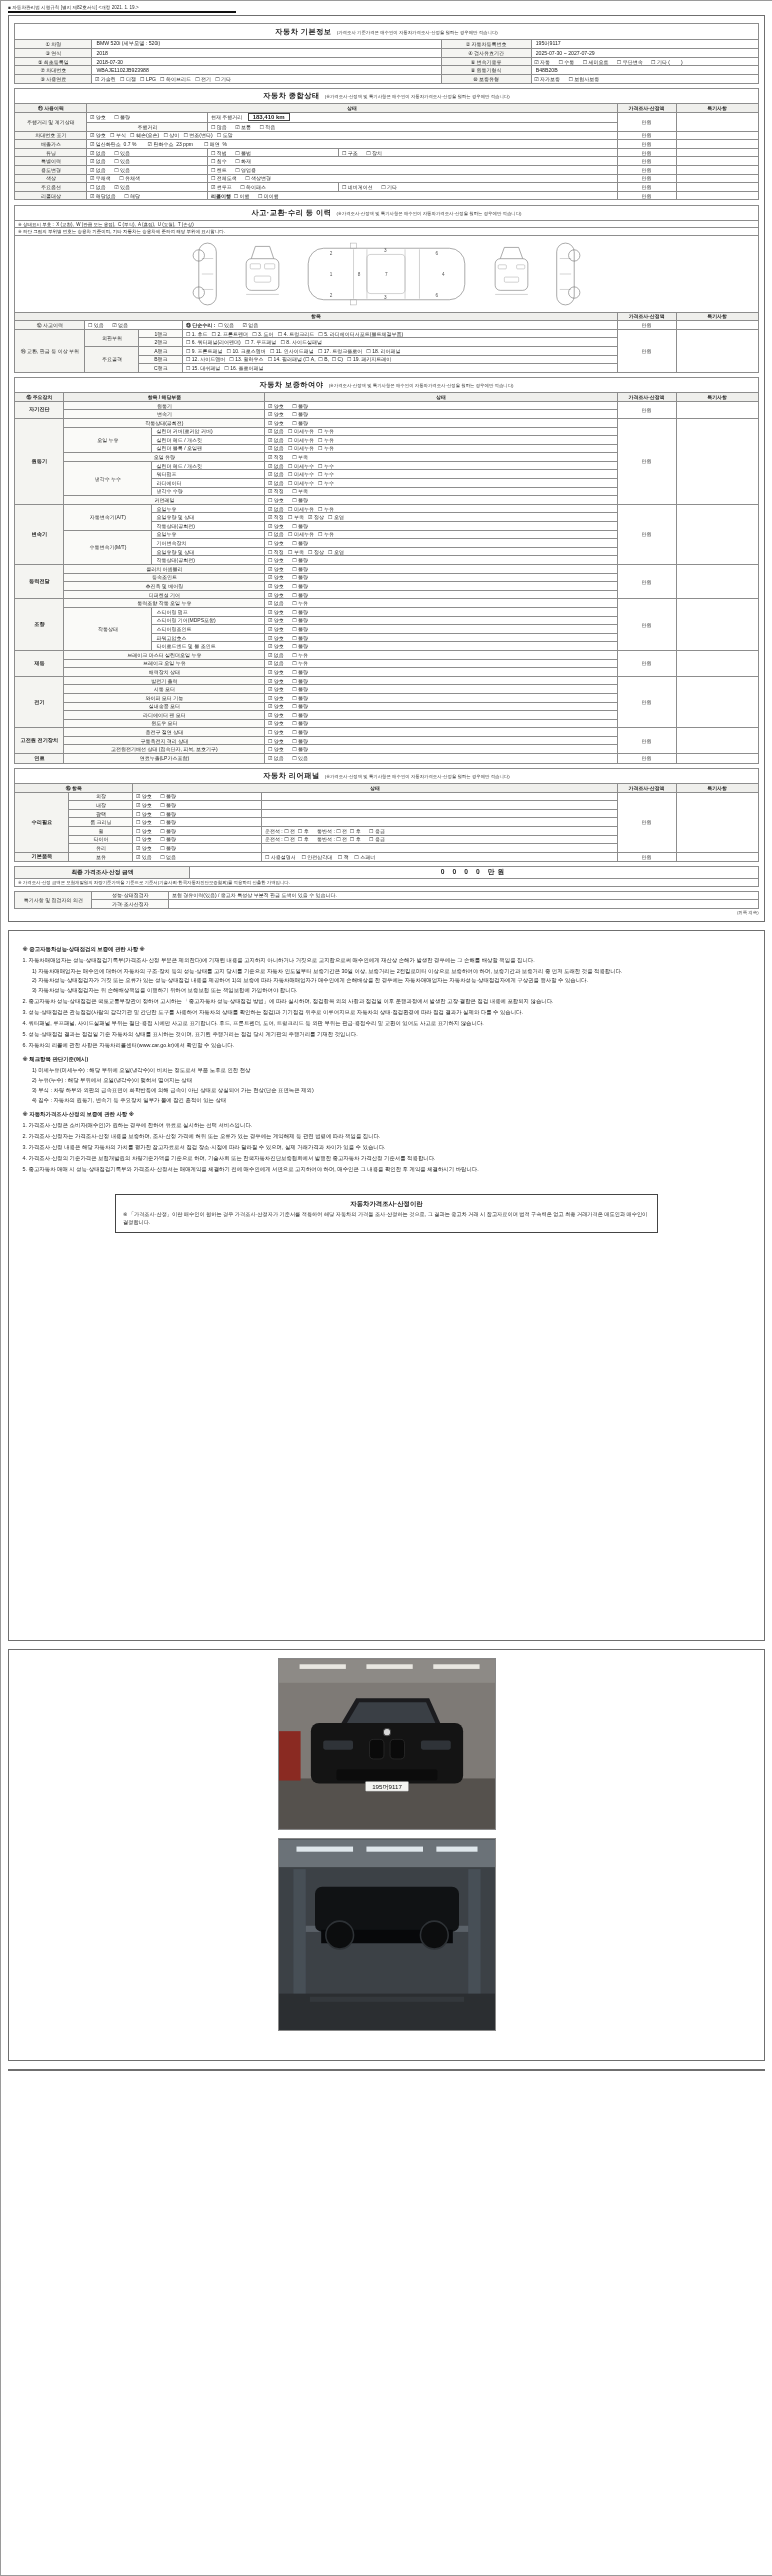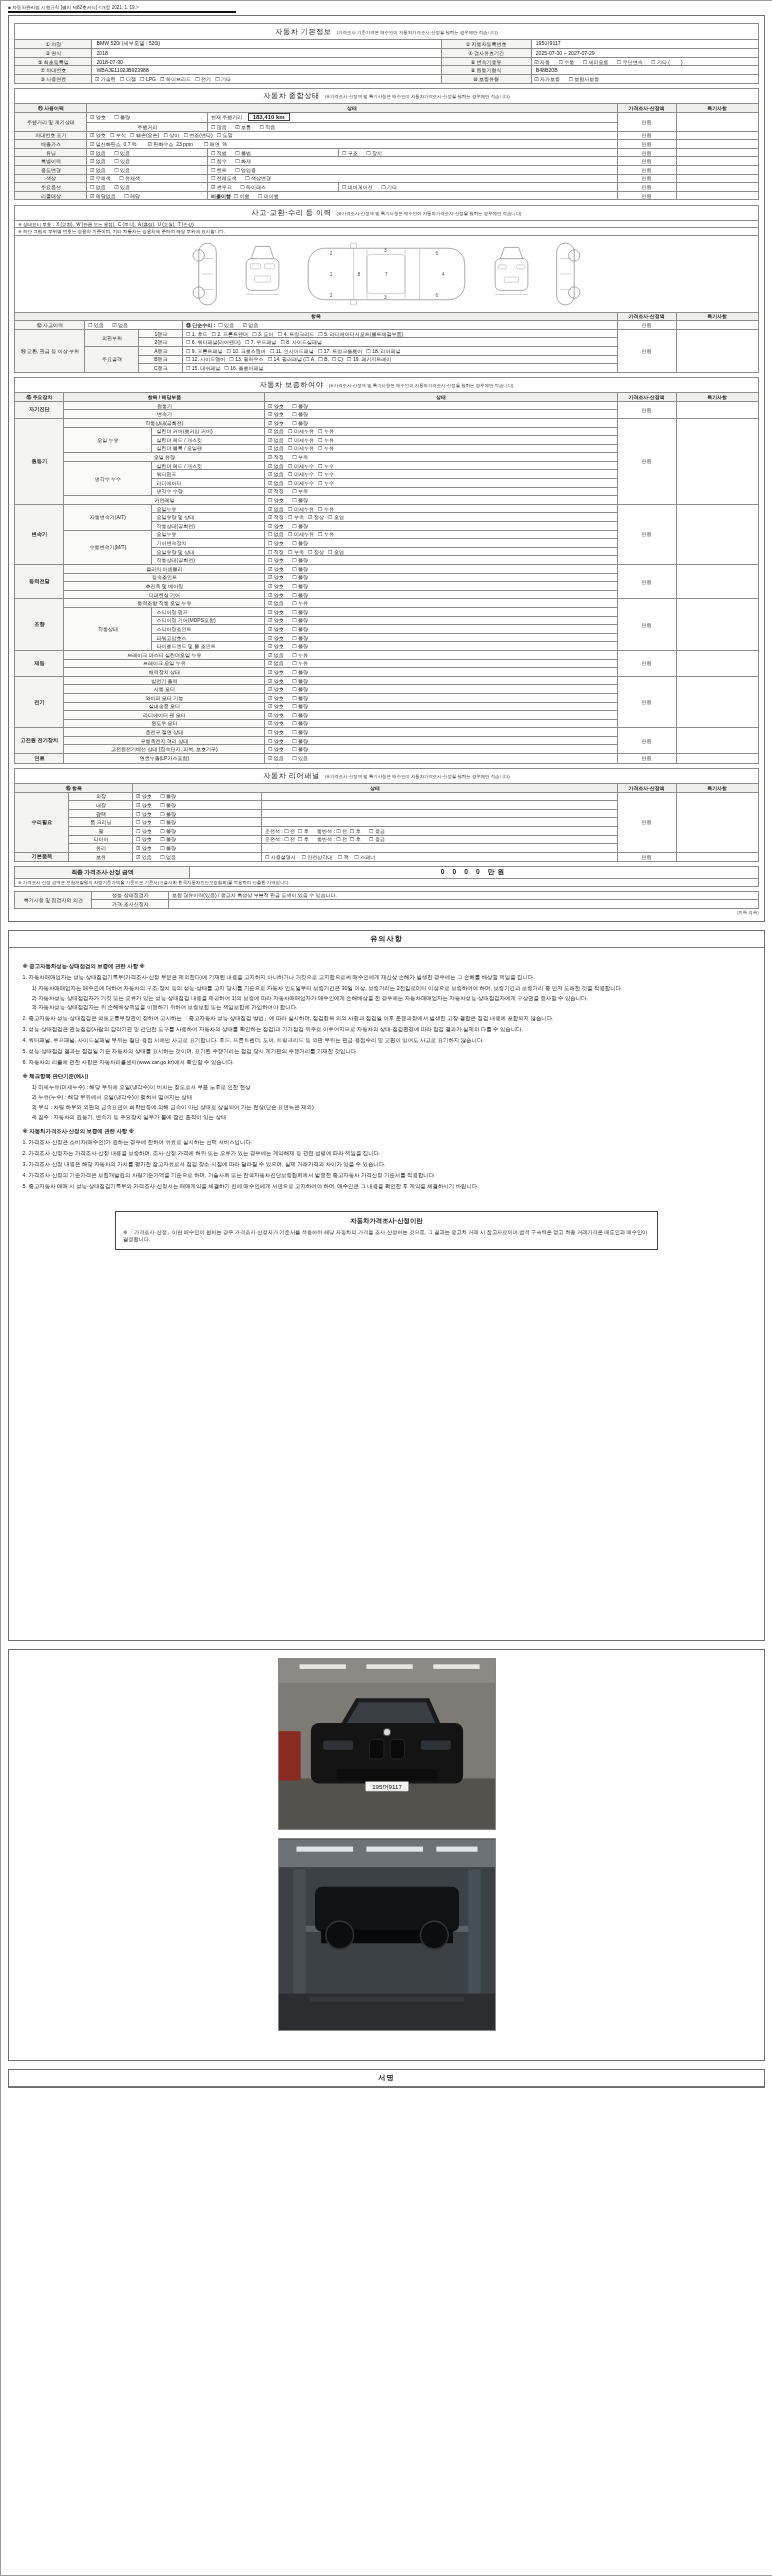--- a/index.html
+++ b/index.html
@@ -11,21 +11,21 @@
 .panel{border:0.8px solid #6f6f6f;background:#fff;margin-bottom:8.2px}
 .form-pad{padding:3.1px 5.2px 5.2px}
 .doc-header{position:relative;padding:4.1px 0 2.1px;text-align:center}
 .doc-no{position:absolute;left:3.1px;top:18.5px;font-size:5.7px;font-weight:bold}
 .doc-title{font-size:13px;font-weight:bold;letter-spacing:1.5px}
 .doc-sub{font-size:6.4px;font-weight:bold;margin-top:1.5px}
 .doc-note{font-size:4.6px;color:#222;margin-top:1px}
 table.tbl{width:100%;border-collapse:collapse;table-layout:fixed;margin-top:4.1px}
 .tbl th,.tbl td{border:0.5px solid #8d8d8d;font-size:5.2px;padding:0.8px 2.6px;vertical-align:middle;overflow:hidden}
 th.sec{background:#fff;padding:2.1px}
-.sec-t{font-size:7.2px;font-weight:normal;letter-spacing:0.5px}
+.sec-t{font-size:7.2px;font-weight:bold;letter-spacing:0.5px}
 .sec-n{font-size:4.4px;font-weight:normal;color:#333;margin-left:5.2px}
 th.hd{background:#efefec;font-weight:bold;text-align:center;font-size:4.9px}
 td.lb{background:#f4f4f1;text-align:center;font-size:5px}
 td.lb2{background:#fafaf8;text-align:center;font-size:5px}
 td.gl{background:#f4f4f1;text-align:center;font-weight:bold;font-size:5.2px}
 td.il{background:#fafaf8;text-align:center;font-size:5px}
 td.sl{background:#fff;text-align:left;font-size:5px;padding-left:4.1px}
 td.vl{text-align:left;padding-left:4.1px}
 td.st{text-align:left;white-space:pre-wrap;font-size:5px}
 td.amt{text-align:center;font-size:5px;color:#222}
@@ -642,21 +642,20 @@
             <td class="lb2">가격·조사산정자</td>
             <td class="st"></td>
           </tr>
     </tbody>
       </table>
 
     <div class="cont-note">(뒤쪽 계속)</div>
   </div>
 
   <div class="panel" style="min-height:711px">
-    <div class="bar">유의사항</div>
     <div class="notice-body">
 
     <div class="np h">※ 중고자동차성능·상태점검의 보증에 관한 사항 ※</div>
         <div class="np p">1. 자동차매매업자는 성능·상태점검기록부(가격조사·산정 부분은 제외한다)에 기재된 내용을 고지하지 아니하거나 거짓으로 고지함으로써 매수인에게 재산상 손해가 발생한 경우에는 그 손해를 배상할 책임을 집니다.</div>
         <div class="np s">1) 자동차매매업자는 매수인에 대하여 자동차의 구조·장치 등의 성능·상태를 고지 당시를 기준으로 자동차 인도일부터 보증기간은 30일 이상, 보증거리는 2천킬로미터 이상으로 보증하여야 하며, 보증기간과 보증거리 중 먼저 도래한 것을 적용합니다.</div>
         <div class="np s">2) 자동차성능·상태점검자가 거짓 또는 오류가 있는 성능·상태점검 내용을 제공하여 1)의 보증에 따라 자동차매매업자가 매수인에게 손해배상을 한 경우에는 자동차매매업자는 자동차성능·상태점검자에게 구상권을 행사할 수 있습니다.</div>
         <div class="np s">3) 자동차성능·상태점검자는 위 손해배상책임을 이행하기 위하여 보증보험 또는 책임보험에 가입하여야 합니다.</div>
         <div class="np p">2. 중고자동차 성능·상태점검은 국토교통부장관이 정하여 고시하는 「중고자동차 성능·상태점검 방법」에 따라 실시하며, 점검항목 외의 사항과 점검일 이후 운행과정에서 발생한 고장·결함은 점검 내용에 포함되지 않습니다.</div>
         <div class="np p">3. 성능·상태점검은 관능점검(사람의 감각기관 및 간단한 도구를 사용하여 자동차의 상태를 확인하는 점검)과 기기점검 위주로 이루어지므로 자동차의 상태·점검환경에 따라 점검 결과가 실제와 다를 수 있습니다.</div>
         <div class="np p">4. 쿼터패널, 루프패널, 사이드실패널 부위는 절단·용접 시에만 사고로 표기합니다. 후드, 프론트펜더, 도어, 트렁크리드 등 외판 부위는 판금·용접수리 및 교환이 있어도 사고로 표기하지 않습니다.</div>
@@ -720,17 +719,16 @@
           <circle cx="118" cy="186" r="27" fill="#0c0d0e" stroke="#2e3236" stroke-width="3"></circle>
           <circle cx="302" cy="186" r="27" fill="#0c0d0e" stroke="#2e3236" stroke-width="3"></circle>
           <rect x="0" y="300" width="420" height="70" fill="#2b2e31"></rect>
           <rect x="60" y="306" width="300" height="10" fill="#34383c"></rect>
         </svg>
       </div>
     </div>
   </div>
 
   <div class="panel">
-    <div class="bar">서명</div>
   </div>
 
 </div>
 
 
 </body></html>

